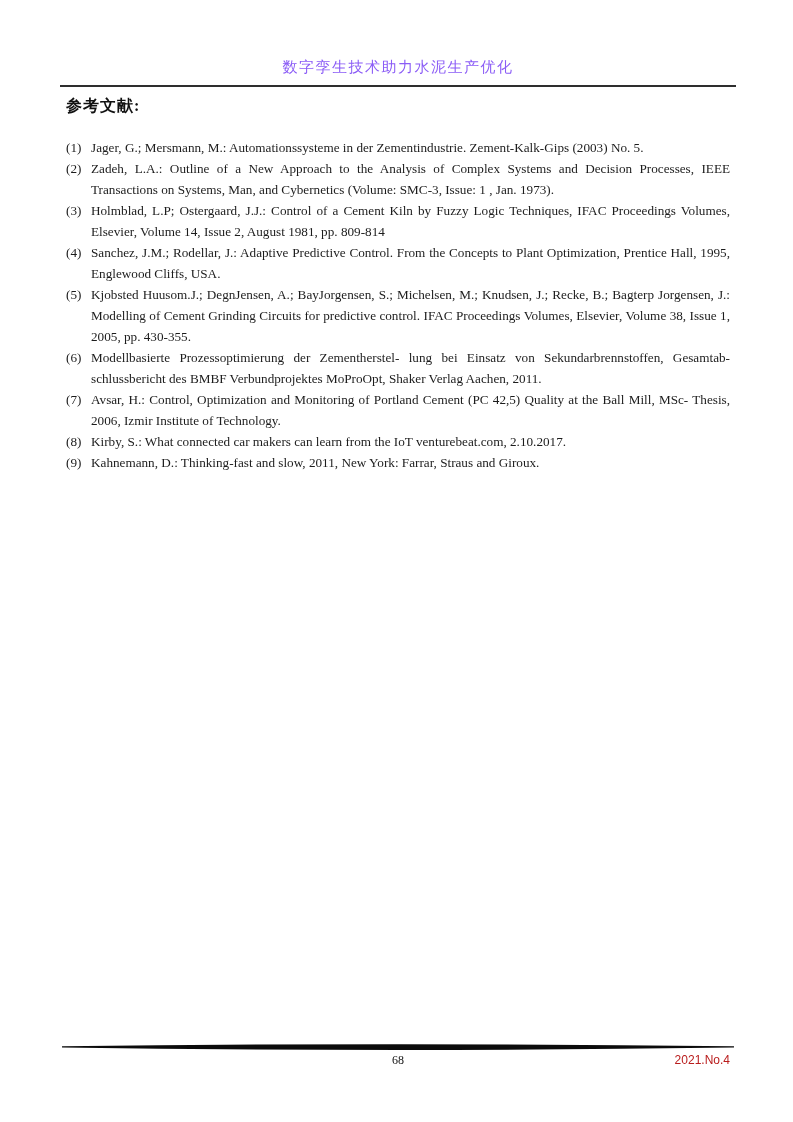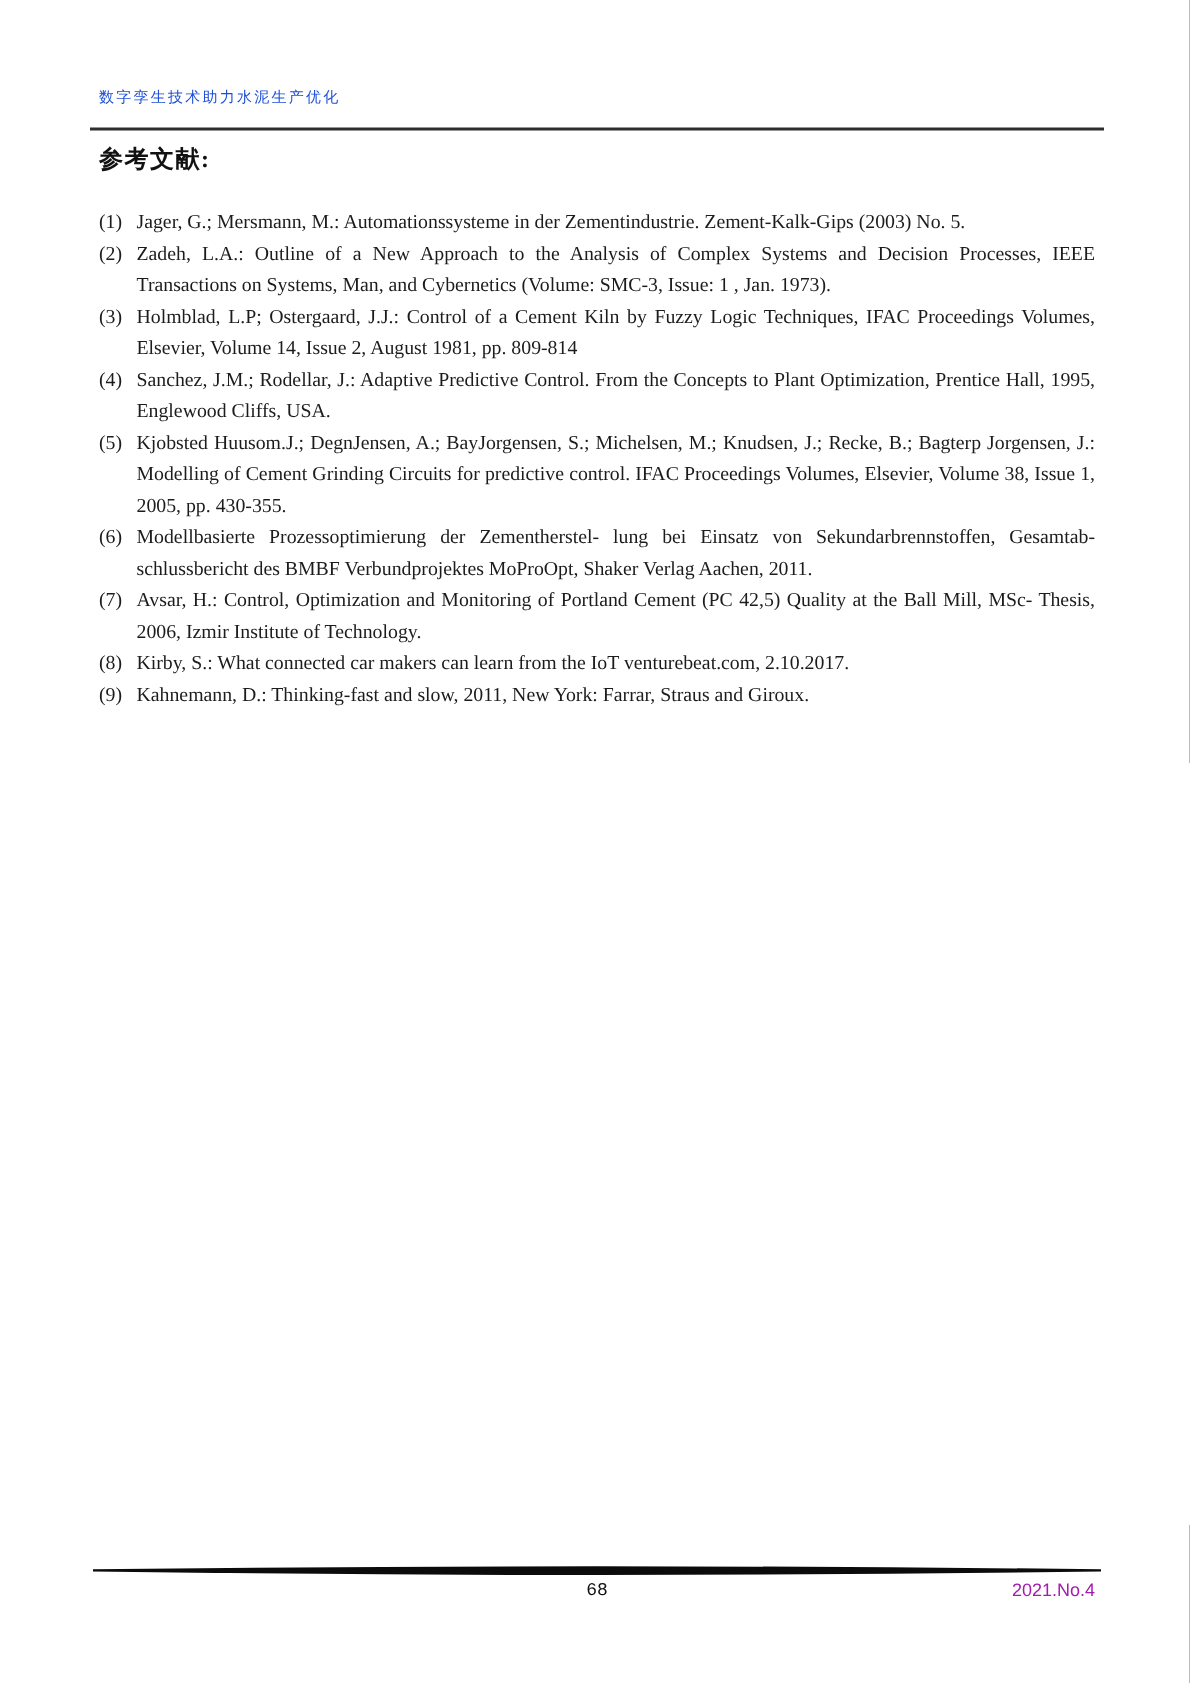--- a/index.html
+++ b/index.html
@@ -12,24 +12,24 @@
     background: #ffffff;
     font-family: "Liberation Serif", "DejaVu Serif", serif;
     color: #1c1c1c;
     overflow: hidden;
   }
   .header-title {
     position: absolute;
     top: 58px;
     left: 66px;
     width: 664px;
-    text-align: left;
-    font-size: 10px;
+    text-align: center;
+    font-size: 15px;
     letter-spacing: 1.5px;
-    color: #1d4ed8;
+    color: #8b5cf6;
   }
   .header-rule {
     position: absolute;
     top: 85px;
     left: 60px;
     width: 676px;
     height: 2px;
     background: #2e2e2e;
   }
   .refs-heading {
@@ -69,31 +69,31 @@
     left: 62px;
     width: 672px;
     height: 9px;
   }
   .footer-page-number {
     position: absolute;
     top: 1053px;
     left: 66px;
     width: 664px;
     text-align: center;
-    font-family: Liberation Mono, monospace;
+    font-family: Liberation Serif, serif;
     font-size: 12px;
     color: #111;
   }
   .footer-issue {
     position: absolute;
     top: 1053px;
     right: 63px;
     font-family: "Liberation Sans", "DejaVu Sans", sans-serif;
     font-size: 12px;
-    color: #a21caf;
+    color: #b91c1c;
   }
 </style>
 </head>
 <body>
 
 <div class="page">
 
   <div class="header-title">数字孪生技术助力水泥生产优化</div>
 
   <div class="header-rule"></div>

